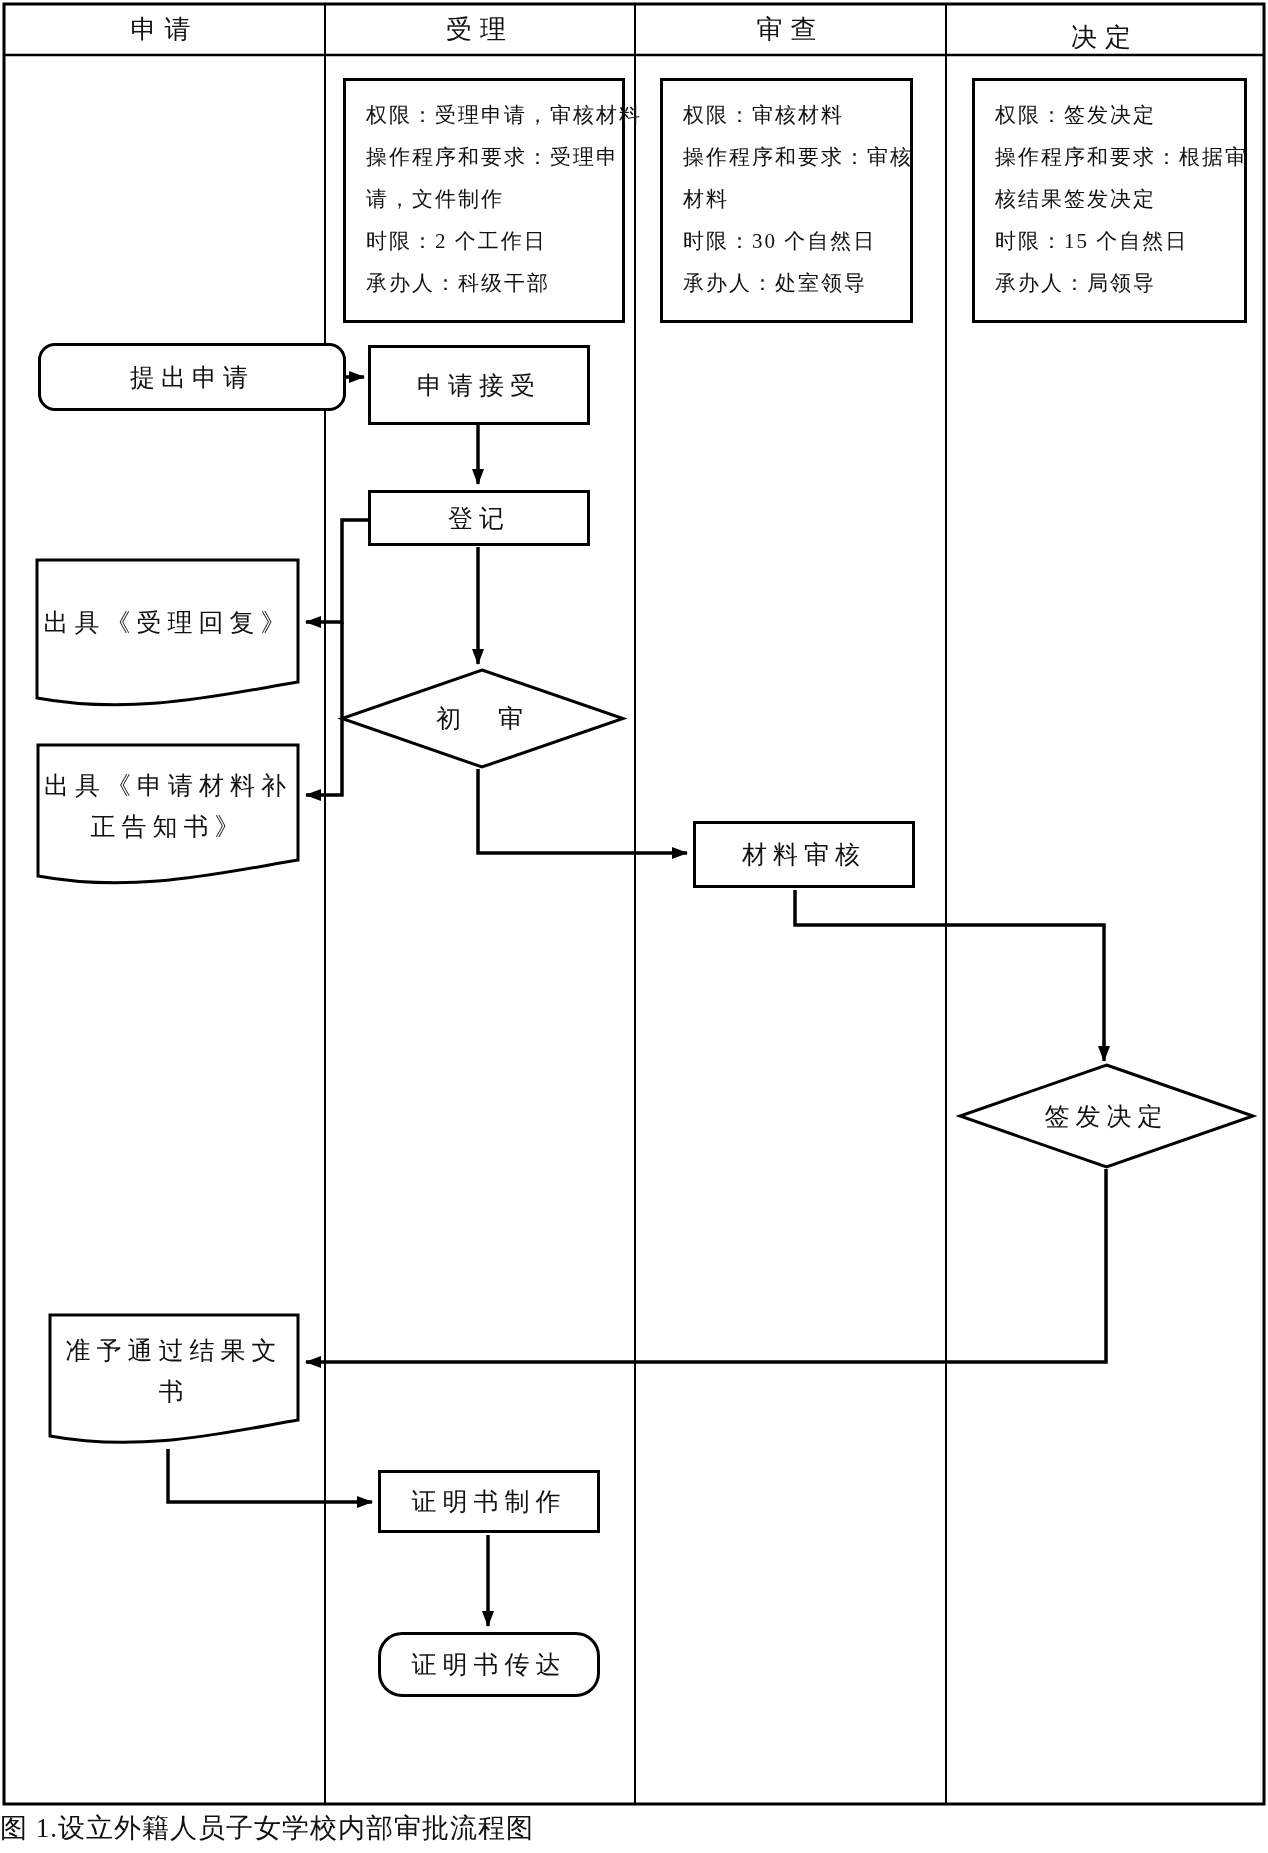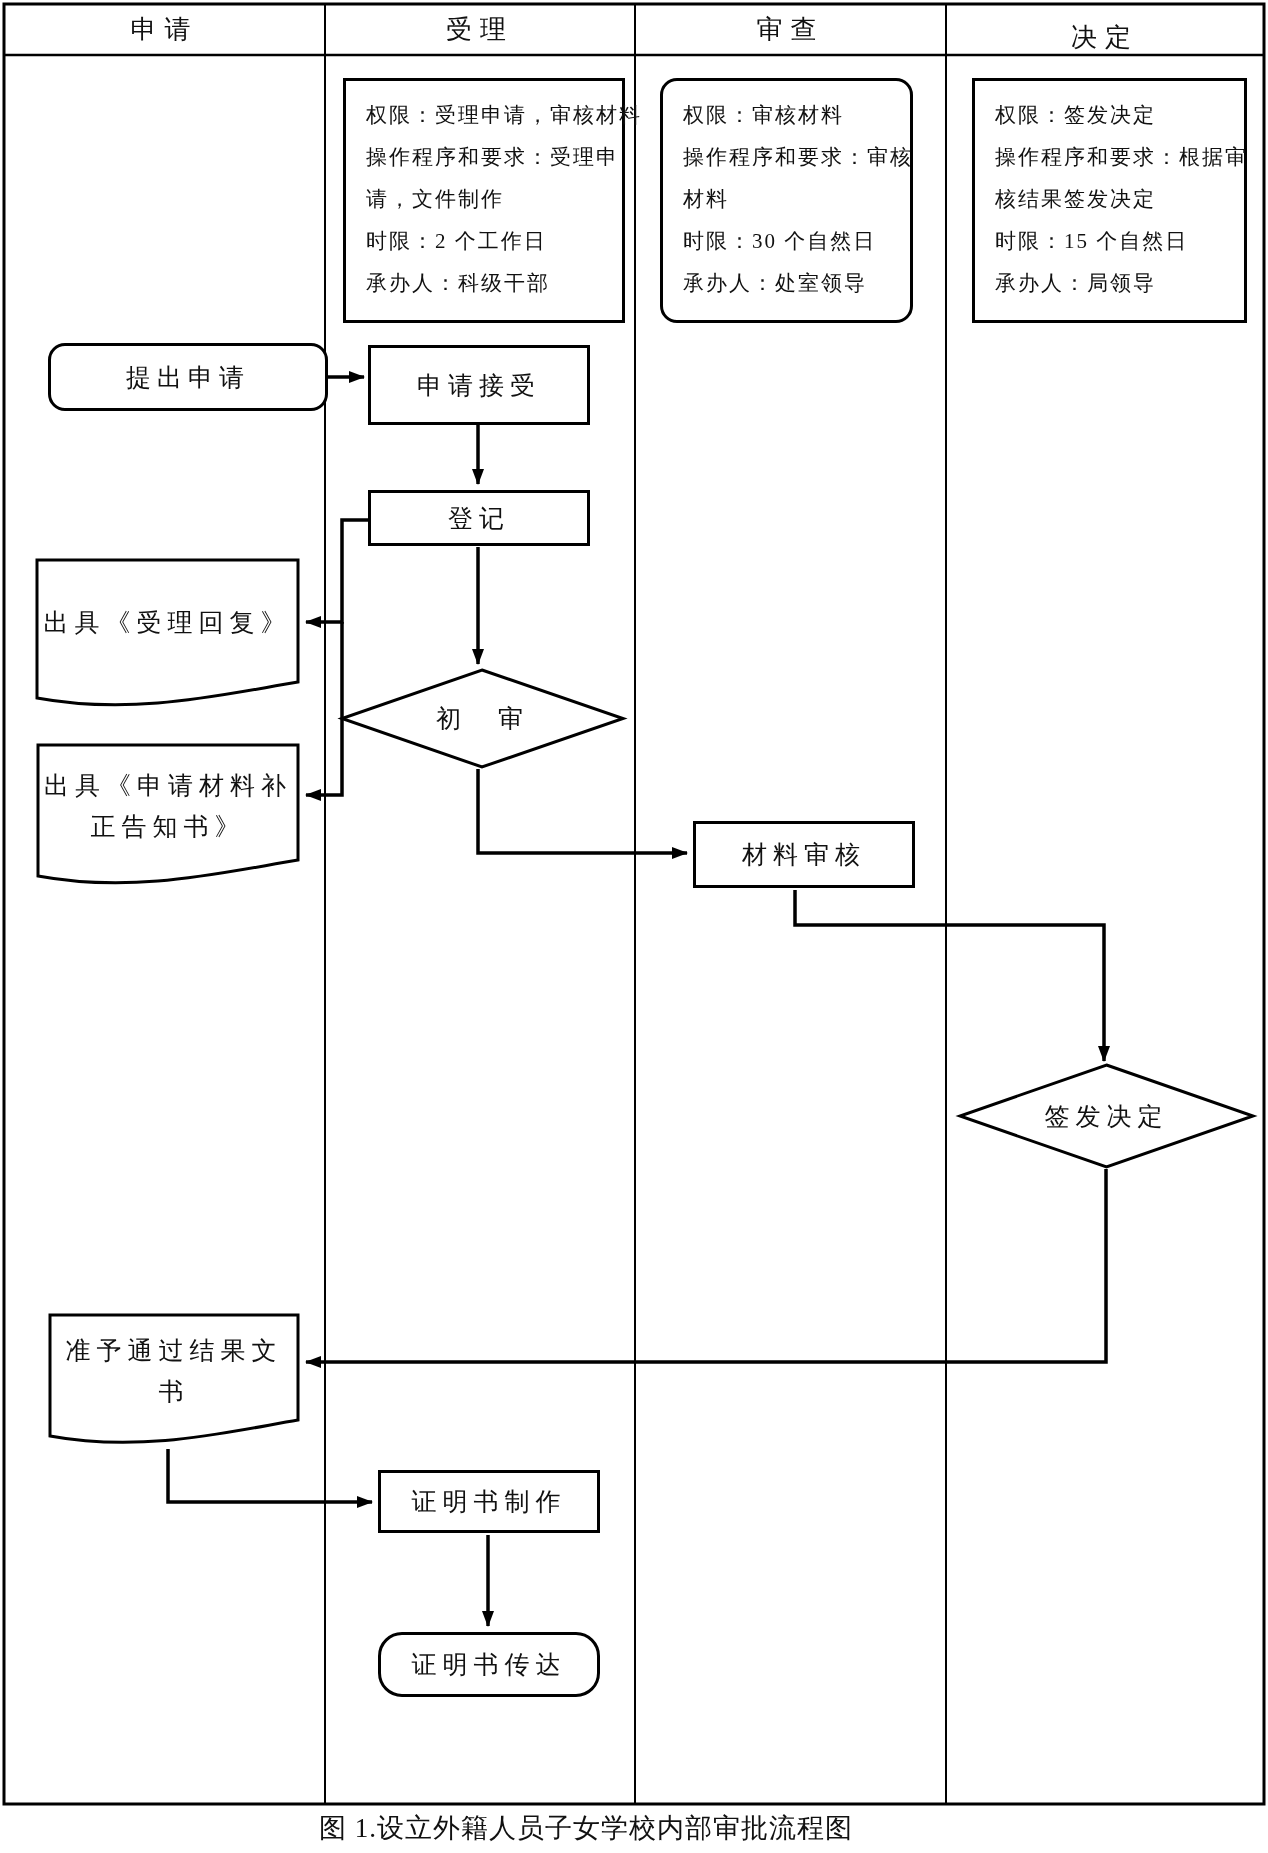--- a/index.html
+++ b/index.html
@@ -27,21 +27,21 @@
     display:flex;align-items:center;justify-content:center;
     font-size:25px;letter-spacing:6px;text-align:center;
   }
   .node.rounded{border-radius:17px;}
   .shape-label{
     display:flex;flex-direction:column;align-items:center;justify-content:center;
     font-size:25px;letter-spacing:6px;text-align:center;background:transparent;
   }
   .shape-label .ln{line-height:41px;white-space:nowrap;}
   .caption{
-    text-align:center;font-size:27px;letter-spacing:1px;
+    text-align:left;font-size:27px;letter-spacing:1px;
   }
 </style>
 </head>
 <body>
 
 <div class="page">
 
   <svg class="wires" width="1268" height="1853" viewBox="0 0 1268 1853">
     <defs>
       <marker id="arr" viewBox="0 0 16 12" refX="15" refY="6" markerWidth="16" markerHeight="12" orient="auto" markerUnits="userSpaceOnUse">
@@ -79,36 +79,36 @@
   <div class="abs lane-header" style="left:635px;top:4px;width:311px;height:51px;">审查</div>
   <div class="abs lane-header" style="left:946px;top:12px;width:318px;height:51px;">决定</div>
 
   <div class="abs info-box" style="left:343px;top:78px;width:282px;height:245px;">
     <div class="info-line">权限：受理申请，审核材料</div>
     <div class="info-line">操作程序和要求：受理申</div>
     <div class="info-line">请，文件制作</div>
     <div class="info-line">时限：2 个工作日</div>
     <div class="info-line">承办人：科级干部</div>
   </div>
-  <div class="abs info-box" style="left:660px;top:78px;width:253px;height:245px;border-radius:17px;">
+  <div class="abs info-box" style="left:660px;top:78px;width:253px;height:245px;">
     <div class="info-line">权限：审核材料</div>
     <div class="info-line">操作程序和要求：审核</div>
     <div class="info-line">材料</div>
     <div class="info-line">时限：30 个自然日</div>
     <div class="info-line">承办人：处室领导</div>
   </div>
   <div class="abs info-box" style="left:972px;top:78px;width:275px;height:245px;">
     <div class="info-line">权限：签发决定</div>
     <div class="info-line">操作程序和要求：根据审</div>
     <div class="info-line">核结果签发决定</div>
     <div class="info-line">时限：15 个自然日</div>
     <div class="info-line">承办人：局领导</div>
   </div>
 
-  <div class="abs node rounded" style="left:48px;top:343px;width:280px;height:68px;">提出申请</div>
+  <div class="abs node rounded" style="left:38px;top:343px;width:308px;height:68px;">提出申请</div>
   <div class="abs node" style="left:368px;top:345px;width:222px;height:80px;">申请接受</div>
   <div class="abs node" style="left:368px;top:490px;width:222px;height:56px;">登记</div>
   <div class="abs node" style="left:693px;top:821px;width:222px;height:67px;">材料审核</div>
   <div class="abs node" style="left:378px;top:1470px;width:222px;height:63px;">证明书制作</div>
   <div class="abs node" style="left:378px;top:1632px;width:222px;height:65px;border-radius:24px;">证明书传达</div>
 
   <div class="abs shape-label" style="left:37px;top:565px;width:261px;height:115px;">
     <div class="ln">出具《受理回复》</div>
   </div>
   <div class="abs shape-label" style="left:38px;top:752px;width:260px;height:108px;">

